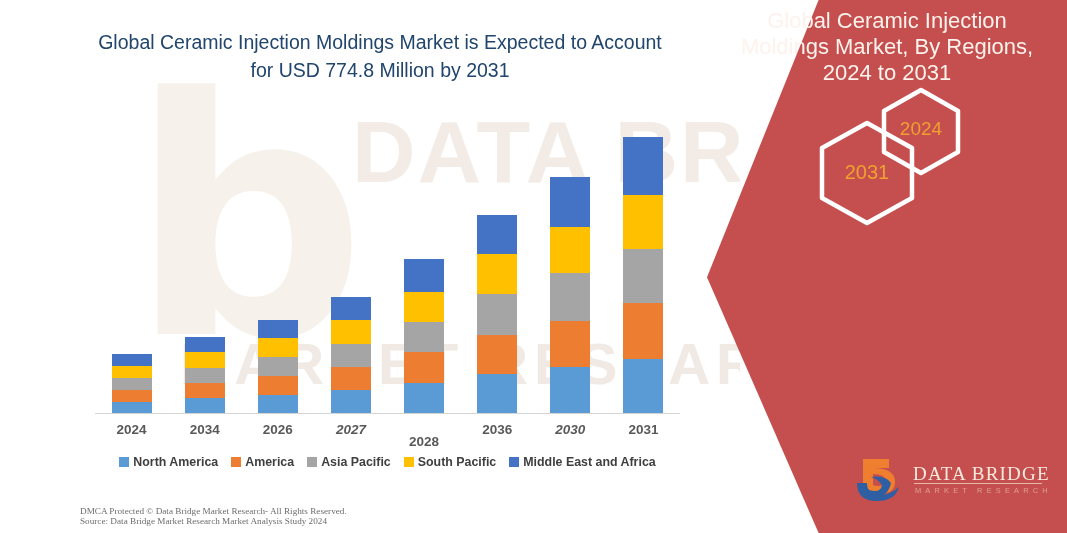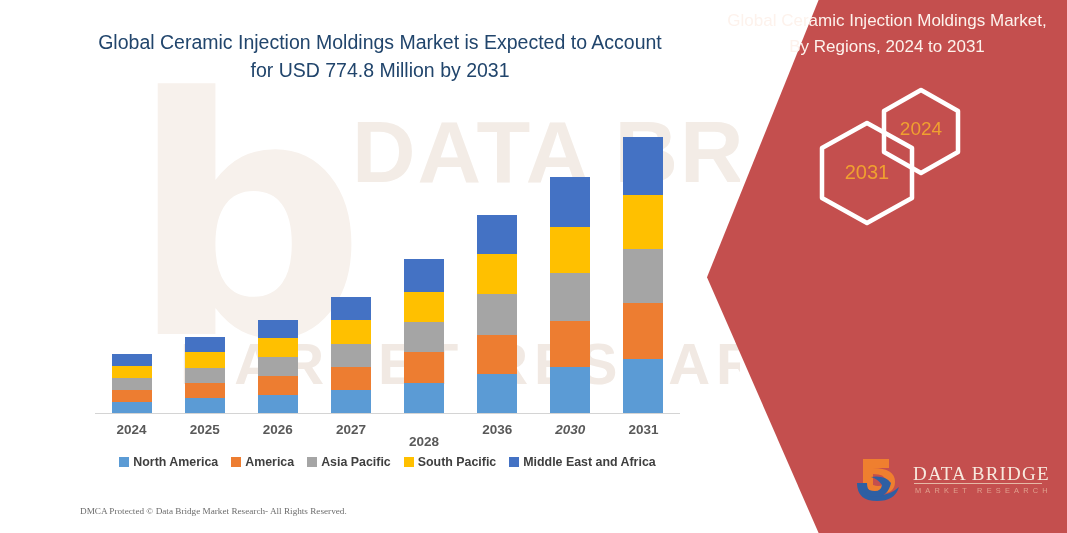--- a/index.html
+++ b/index.html
@@ -82,21 +82,21 @@
   
   .panel{
     position:absolute;right:0;top:0;width:360px;height:533px;
     background:#c44f4e;
     clip-path:polygon(100% 0, 100% 100%, 31% 100%, 0 52%, 31% 0);
   }
   .panel-inner{position:absolute;right:0;top:0;width:360px;height:533px;}
   .panel-title{
     position:absolute;left:20px;top:8px;width:320px;
     text-align:center;color:#fdf2ec;
-    font-size:17px;line-height:26px;font-weight:400;
+    font-size:22px;line-height:26px;font-weight:400;
   }
   .hexwrap{position:absolute;left:0;top:85px;width:360px;height:120px;}
   .hex{position:absolute;}
   .hex-label{
     position:absolute;width:100%;text-align:center;
     color:#f0a030;font-weight:400;
   }
   .brand{
     position:absolute;left:30px;top:237px;width:300px;
     text-align:center;color:#f3b23f;
@@ -184,23 +184,23 @@
         <div class="seg" title="North America 2031: 55" style="height: 55px; background: rgb(91, 155, 213);"></div>
         <div class="seg" title="Europe 2031: 56" style="height: 56px; background: rgb(237, 125, 49);"></div>
         <div class="seg" title="Asia Pacific 2031: 54" style="height: 54px; background: rgb(165, 165, 165);"></div>
         <div class="seg" title="South America 2031: 54" style="height: 54px; background: rgb(255, 192, 0);"></div>
         <div class="seg" title="Middle East and Africa 2031: 58" style="height: 58px; background: rgb(68, 114, 196);"></div>
       </div>
     </div>
   <div class="axis-line"></div>
   <div class="xlabels" id="xlabels">
       <div class="xlab" style="left: 0.5625px;">2024</div>
-      <div class="xlab" style="left: 73.6875px;">2025</div>
+      <div class="xlab" style="left: 73.6875px;">2034</div>
       <div class="xlab" style="left: 146.812px;">2026</div>
-      <div class="xlab" style="left: 219.938px;">2027</div>
+      <div class="xlab" style="left: 219.938px; font-style: italic;">2027</div>
       <div class="xlab" style="left: 293.062px; margin-top: 12px;">2028</div>
       <div class="xlab" style="left: 366.188px;">2036</div>
       <div class="xlab" style="left: 439.312px; font-style: italic;">2030</div>
       <div class="xlab" style="left: 512.438px;">2031</div>
     </div>
 
   <div class="legend" id="legend">
       <div class="legend-item">
         <span class="legend-swatch" style="background: rgb(91, 155, 213);"></span>
         <span class="legend-label">North America</span>
@@ -218,20 +218,21 @@
         <span class="legend-label">South Pacific</span>
       </div>
       <div class="legend-item">
         <span class="legend-swatch" style="background: rgb(68, 114, 196);"></span>
         <span class="legend-label">Middle East and Africa</span>
       </div>
     </div>
 
   <div class="footer">
     <span>DMCA Protected © Data Bridge Market Research-  All Rights Reserved.</span>
+    <span>Source: Data Bridge Market Research  Market Analysis Study 2024</span>
   </div>
 
   <div class="panel"></div>
   <div class="panel-inner">
     <div class="panel-title">Global Ceramic Injection Moldings Market, By Regions, 2024 to 2031</div>
 
     <div class="hexwrap">
 
       <div class="hex" style="left:104px;top:32px;">
         <svg width="112" height="112" viewBox="0 0 112 112">

